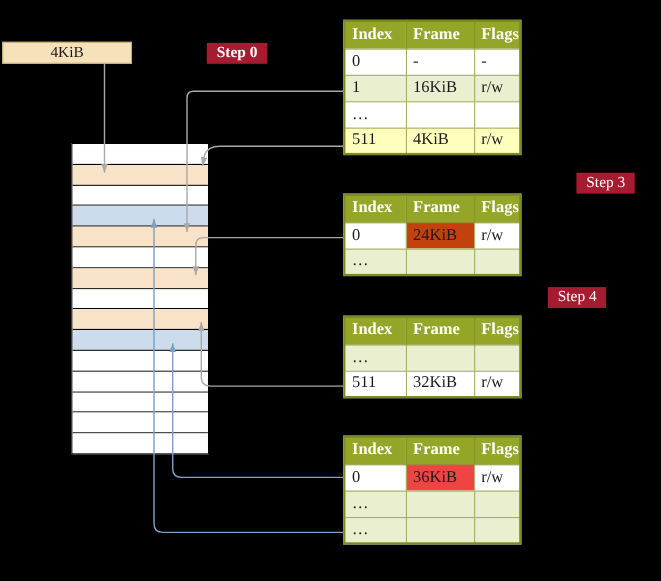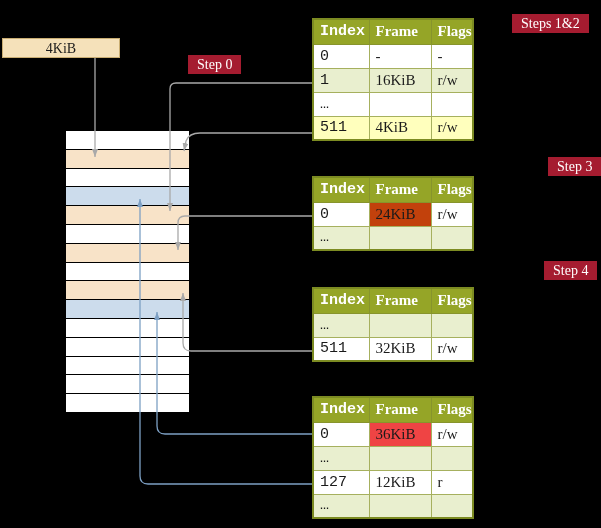--- a/index.html
+++ b/index.html
@@ -5,53 +5,52 @@
   * { margin:0; padding:0; box-sizing:border-box; }
   body { font-family:"Liberation Serif","DejaVu Serif",serif; background:#000; }
   .canvas { position:relative; width:601px; height:528px; background:#000; overflow:hidden; }
 
   .frame-box { position:absolute; left:2px; top:38px; width:118px; height:20px;
     line-height:20px; text-align:center; font-size:14px; color:#1a1a1a;
     background:#f5e1ba; border:1px solid #c9ad72; z-index:10; }
 
   .badge { position:absolute; height:19px; line-height:19px; padding:0 9px;
     font-size:14px; color:#fff; background:#a51c30; z-index:10; white-space:nowrap; }
-  .badge-step0  { left:188px; top:55px; }
+  .badge-step0  { left:188px; top:39px;font-weight:bold; }
   .badge-steps12{ left:512px; top:14px; }
-  .badge-step3  { left:548px; top:157px; }
-  .badge-step4  { left:544px; top:261px; }
+  .badge-step3  { left:524px; top:157px; }
+  .badge-step4  { left:498px; top:261px; }
 
   .memory { position:absolute; left:65px; top:130px; width:125px; height:283px;
     border:1px solid #000; background:#fff; display:flex; flex-direction:column; z-index:2; }
   .mem-row { flex:1; border-bottom:1px solid #000; }
   .mem-row:last-child { border-bottom:none; }
 
   svg.arrows { position:absolute; left:0; top:0; z-index:5; }
 
   .ptable { position:absolute; border-collapse:collapse; background:#fff;
     font-size:15px; z-index:10; border:2px solid #7c8b22; }
   .ptable th { background:#95a527; color:#fff; font-weight:bold; text-align:left;
     height:25px; padding:0 0 0 6px; border:1px solid #87942c; }
   .ptable td { height:24px; padding:0 0 0 6px; border:1px solid #a6b05e;
     color:#1a1a1a; text-align:left; }
   .t1 { left:312px; top:18px; }
   .t2 { left:312px; top:176px; }
   .t3 { left:312px; top:287px; }
   .t4 { left:312px; top:396px; }
-  .c1 { width:56px;font-family:Liberation Mono, monospace; } .c2 { width:62px; } .c3 { width:32px; }
+  .c1 { width:56px; } .c2 { width:62px; } .c3 { width:32px; }
 </style>
 </head>
 <body>
 
 <div class="canvas">
 
   <div class="frame-box">4KiB</div>
 
   <div class="badge badge-step0">Step 0</div>
-  <div class="badge badge-steps12">Steps 1&amp;2</div>
   <div class="badge badge-step3">Step 3</div>
   <div class="badge badge-step4">Step 4</div>
 
   <div class="memory">
       <div class="mem-row" style="background: rgb(255, 255, 255);"></div>
       <div class="mem-row" style="background: rgb(248, 227, 200);"></div>
       <div class="mem-row" style="background: rgb(255, 255, 255);"></div>
       <div class="mem-row" style="background: rgb(204, 220, 236);"></div>
       <div class="mem-row" style="background: rgb(248, 227, 200);"></div>
       <div class="mem-row" style="background: rgb(255, 255, 255);"></div>
@@ -177,25 +176,20 @@
         <td class="c1" style="background: rgb(255, 255, 255);">0</td>
         <td class="c2" style="background: #ef4444;">36KiB</td>
         <td class="c3" style="background: rgb(255, 255, 255);">r/w</td>
       </tr>
       <tr>
         <td class="c1" style="background: rgb(233, 239, 207);">…</td>
         <td class="c2" style="background: rgb(233, 239, 207);"></td>
         <td class="c3" style="background: rgb(233, 239, 207);"></td>
       </tr>
       <tr>
-        <td class="c1" style="background: rgb(255, 255, 255);">127</td>
-        <td class="c2" style="background: rgb(255, 255, 255);">12KiB</td>
-        <td class="c3" style="background: rgb(255, 255, 255);">r</td>
-      </tr>
-      <tr>
         <td class="c1" style="background: rgb(233, 239, 207);">…</td>
         <td class="c2" style="background: rgb(233, 239, 207);"></td>
         <td class="c3" style="background: rgb(233, 239, 207);"></td>
       </tr>
     </tbody>
   </table>
 
 </div>
 
 </body></html>

